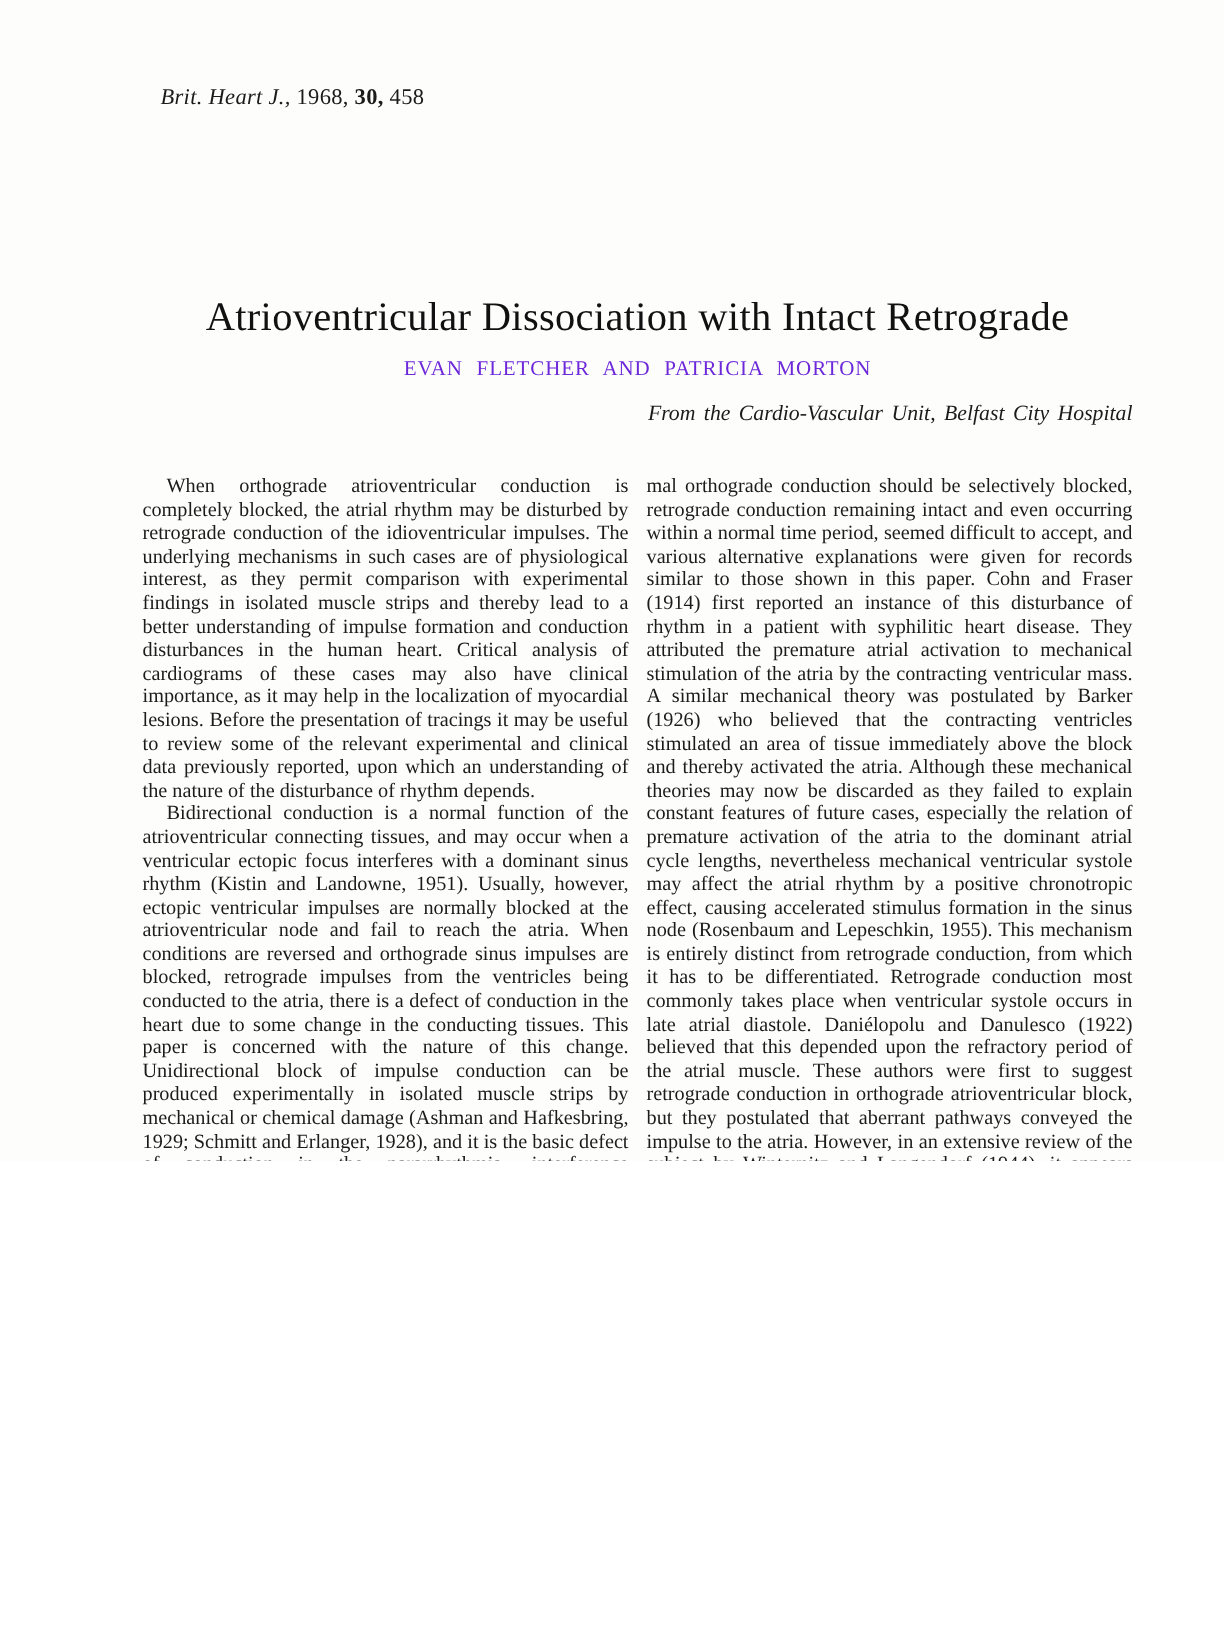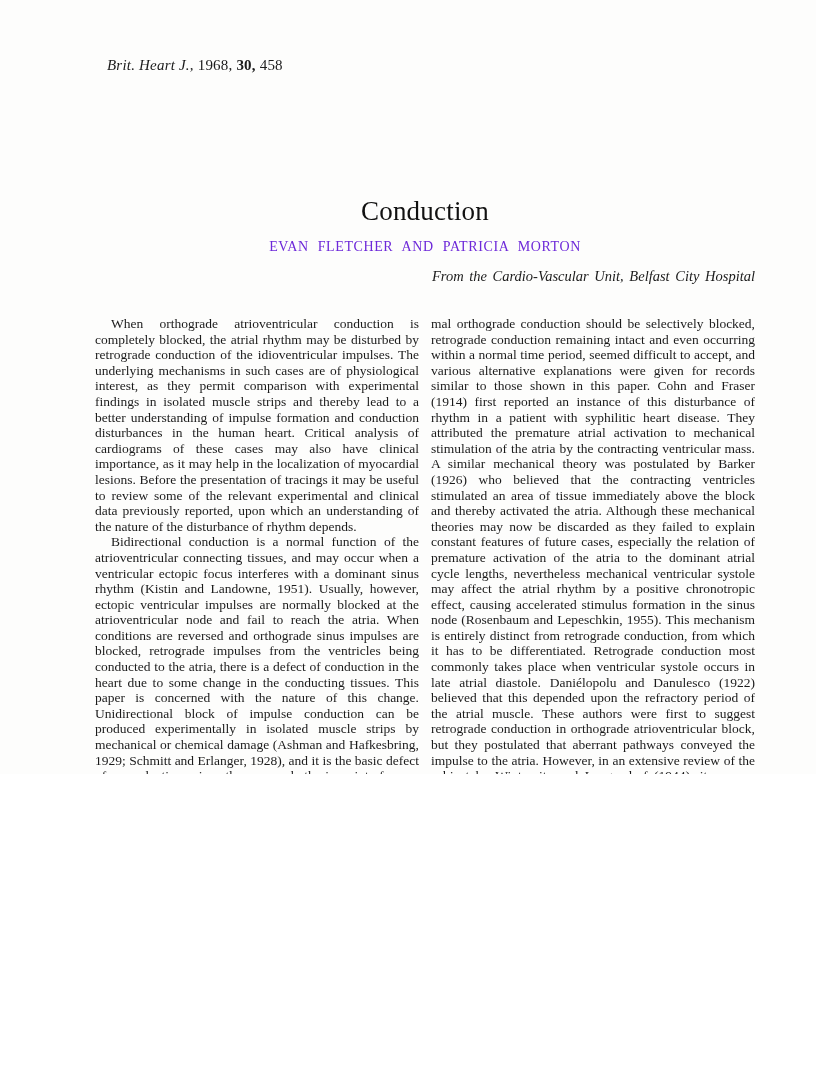--- a/index.html
+++ b/index.html
@@ -98,21 +98,21 @@
   <div class="content">
 
     <div class="journal-ref">
       <span class="it">Brit. Heart J.,</span>
       <span>1968,</span>
       <span class="bold">30,</span>
       <span>458</span>
     </div>
 
     <h1 class="article-title">
-      <span class="tline">Conduction</span>
+      <span class="tline">Atrioventricular Dissociation with Intact Retrograde</span>
     </h1>
 
     <div class="authors">EVAN FLETCHER AND PATRICIA MORTON</div>
 
     <div class="affiliation">From the Cardio-Vascular Unit, Belfast City Hospital</div>
 
     <div class="columns">
       <div class="col">
         <p>When orthograde atrioventricular conduction is completely blocked, the atrial rhythm may be disturbed by retrograde conduction of the idioventricular impulses. The underlying mechanisms in such cases are of physiological interest, as they permit comparison with experimental findings in isolated muscle strips and thereby lead to a better understanding of impulse formation and conduction disturbances in the human heart. Critical analysis of cardiograms of these cases may also have clinical importance, as it may help in the localization of myocardial lesions. Before the presentation of tracings it may be useful to review some of the relevant experimental and clinical data previously reported, upon which an understanding of the nature of the disturbance of rhythm depends.</p>
         <p>Bidirectional conduction is a normal function of the atrioventricular connecting tissues, and may occur when a ventricular ectopic focus interferes with a dominant sinus rhythm (Kistin and Landowne, 1951). Usually, however, ectopic ventricular impulses are normally blocked at the atrioventricular node and fail to reach the atria. When conditions are reversed and orthograde sinus impulses are blocked, retrograde impulses from the ventricles being conducted to the atria, there is a defect of conduction in the heart due to some change in the conducting tissues. This paper is concerned with the nature of this change. Unidirectional block of impulse conduction can be produced experimentally in isolated muscle strips by mechanical or chemical damage (Ashman and Hafkesbring, 1929; Schmitt and Erlanger, 1928), and it is the basic defect of conduction in the pararrhythmia, interference dissociation (Mobitz, 1923; Scherf and Schott, 1953), and of return extrasystoles in the human heart (Scherf, 1941; Decherd and Ruskin, 1943; Fletcher and Stevenson, 1955). That nor-</p>

